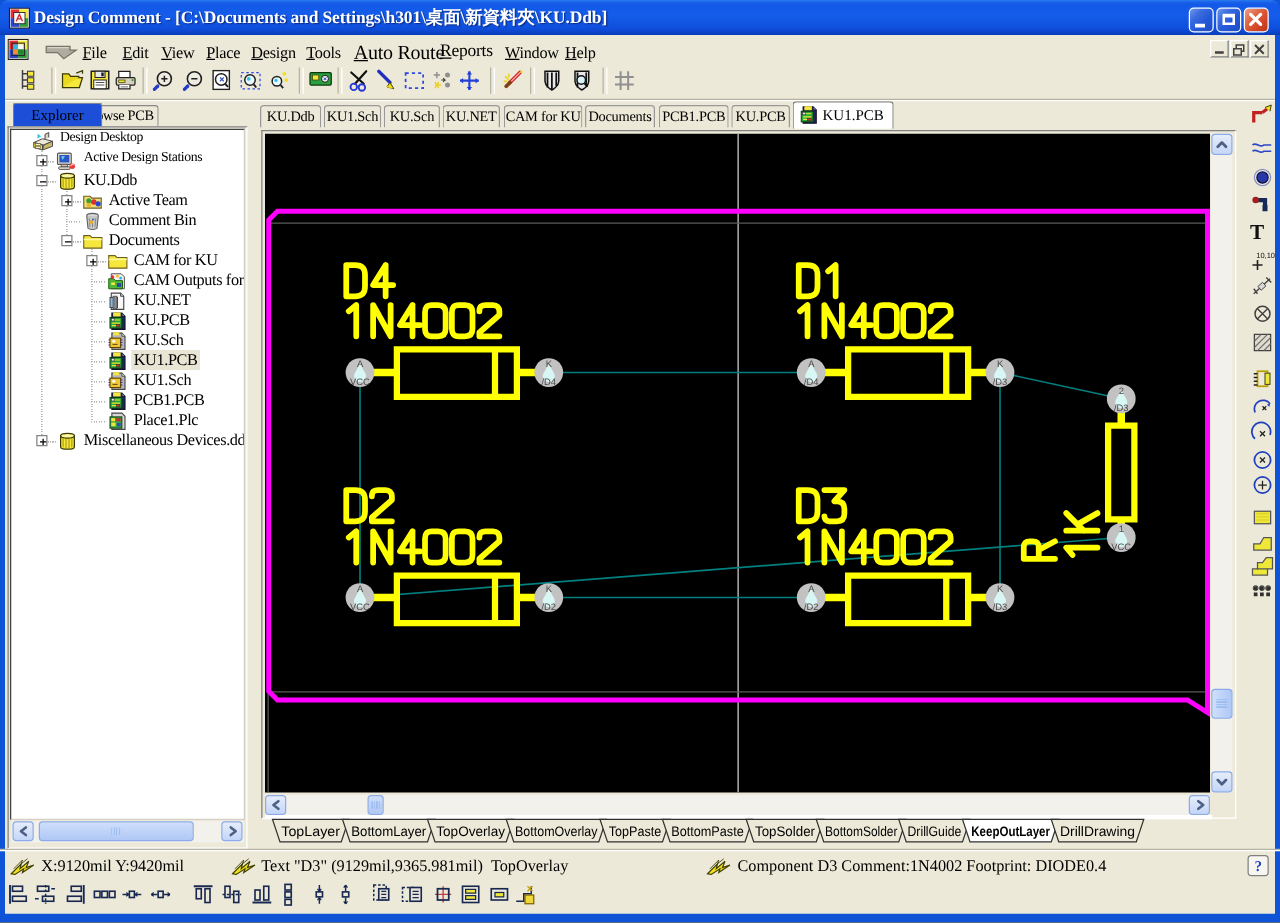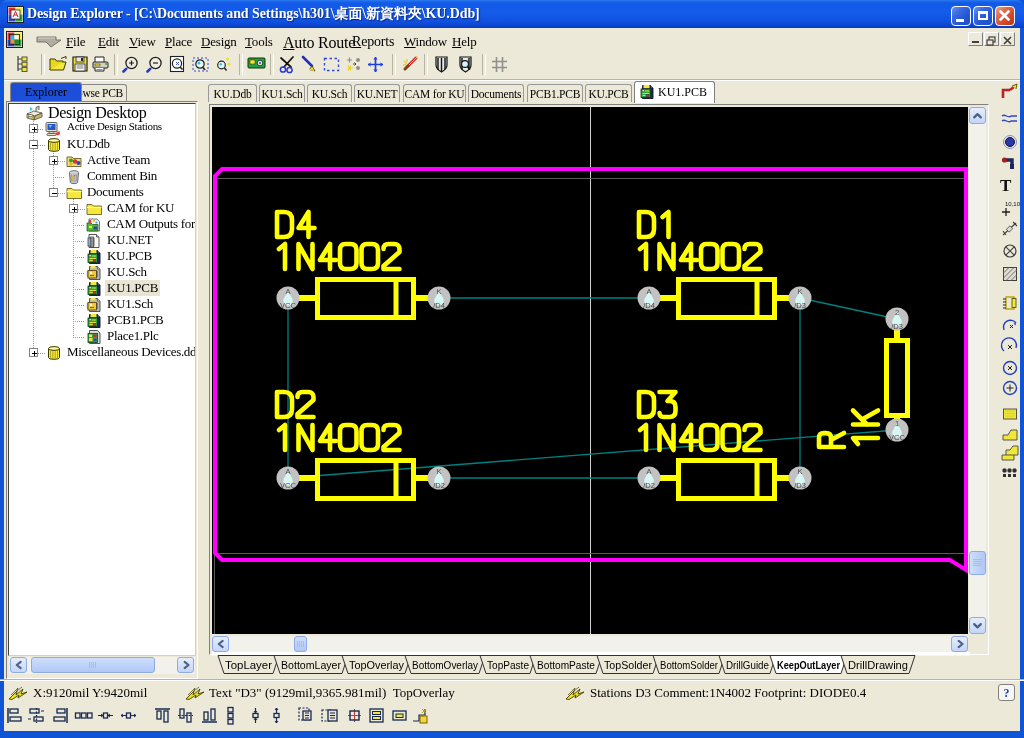--- a/index.html
+++ b/index.html
@@ -9,21 +9,21 @@
 <div class="abs" style="left:0;top:0;width:1024px;height:28px;border-radius:7px 7px 0 0;background:linear-gradient(180deg,#2a7cf0 0%,#1b63ea 6%,#1359e8 12%,#155cea 45%,#0f4fdd 80%,#0a41c4 96%,#0939ae 100%)"></div>
 <svg width="17" height="17" viewBox="0 0 17 17" class="abs" style="left:7px;top:6px">
     <rect x="0.5" y="0.5" width="16" height="16" fill="#fff" stroke="#202020"></rect>
     <rect x="1.5" y="1.5" width="7" height="7" fill="#e83030"></rect>
     <rect x="8.5" y="1.5" width="7" height="7" fill="#f5e73c"></rect>
     <rect x="1.5" y="8.5" width="7" height="7" fill="#3048d0"></rect>
     <rect x="8.5" y="8.5" width="7" height="7" fill="#30a040"></rect>
     <rect x="4" y="4" width="9" height="9" fill="#f8f8f8" stroke="#202020" stroke-width="0.7"></rect>
     <path d="M6,11 L8.5,5.5 L11,11 M7,9 L10,9" stroke="#d02020" stroke-width="1" fill="none"></path>
   </svg>
-<div class="abs" style="left:27px;top:5px;font-size:14px;font-weight:bold;letter-spacing:-0.1px;color:#fff;text-shadow:1px 1px 1px rgba(0,0,40,0.5);white-space:nowrap">Design Explorer - [C:\Documents and Settings\h301\桌面\新資料夾\KU.Ddb]</div>
+<div class="abs" style="left:27px;top:5px;font-size:14px;font-weight:bold;letter-spacing:-0.1px;color:#fff;text-shadow:1px 1px 1px rgba(0,0,40,0.5);white-space:nowrap">Design Comment - [C:\Documents and Settings\h301\桌面\新資料夾\KU.Ddb]</div>
 <div class="abs" style="left:951px;top:6px;width:20px;height:20px;border:1px solid #fff;border-radius:4px;background:linear-gradient(135deg,#6f97f0 0%,#3b6cdf 30%,#2558d8 60%,#1e4ec4 100%);box-sizing:border-box">
     <div class="abs" style="left:4px;top:12px;width:8px;height:3px;background:#fff"></div>
   </div>
 <div class="abs" style="left:973px;top:6px;width:20px;height:20px;border:1px solid #fff;border-radius:4px;background:linear-gradient(135deg,#6f97f0 0%,#3b6cdf 30%,#2558d8 60%,#1e4ec4 100%);box-sizing:border-box">
     <div class="abs" style="left:4px;top:4px;width:10px;height:9px;border:2px solid #fff;border-top-width:3px;box-sizing:border-box"></div>
   </div>
 <div class="abs" style="left:995px;top:6px;width:20px;height:20px;border:1px solid #fff;border-radius:4px;background:linear-gradient(135deg,#f0a088 0%,#e06848 35%,#d24424 70%,#b83818 100%);box-sizing:border-box"><svg width="18" height="18" viewBox="0 0 18 18">
       <path d="M4.5,4.5 L12.5,12.5 M12.5,4.5 L4.5,12.5" stroke="#fff" stroke-width="2.6" stroke-linecap="round"></path>
     </svg></div>
 <svg width="17" height="17" viewBox="0 0 17 17" class="abs" style="left:6px;top:31px">
@@ -207,21 +207,21 @@
       <div style="position:absolute;left:64px;top:95px;width:1px;height:138px;background:repeating-linear-gradient(180deg,#9a9a9a 0,#9a9a9a 1px,transparent 1px,transparent 2px)"></div>
       <div style="position:absolute;left:17px;top:1px"><svg width="17" height="16" viewBox="0 0 17 16">
           <path d="M1,9 L8,6 L16,8 L9,11 Z" fill="#efe7d8" stroke="#4a4a4a" stroke-width="0.8"></path>
           <path d="M1,9 L1,13 L8,15 L8,11 Z" fill="#f5d93c" stroke="#4a4a4a" stroke-width="0.8"></path>
           <path d="M8,15 L16,12 L16,8 L9,11 Z" fill="#c8b86a" stroke="#4a4a4a" stroke-width="0.8"></path>
           <rect x="2.4" y="9.8" width="4" height="1.6" fill="#fff7b0" stroke="#555" stroke-width="0.5"></rect>
           <rect x="2.4" y="12" width="4" height="1.6" fill="#fff7b0" stroke="#555" stroke-width="0.5"></rect>
           <path d="M10,6.5 L10,2.5 L13,1 L13,5" fill="#d8d0c0" stroke="#4a4a4a" stroke-width="0.8"></path>
           <path d="M4,2 L7,4 L4,6 Z" fill="#30c8e8"></path>
         </svg></div>
-      <div style="position:absolute;left:37px;top:0px;font-size:16px;letter-spacing:-0.3px;padding:0 2px;white-space:nowrap">Design Desktop</div>
+      <div style="position:absolute;left:37px;top:0px;font-size:11px;letter-spacing:-0.3px;padding:0 2px;white-space:nowrap">Design Desktop</div>
       <div style="position:absolute;left:29px;top:25px;width:5px;height:1px;background:repeating-linear-gradient(90deg,#9a9a9a 0,#9a9a9a 1px,transparent 1px,transparent 2px)"></div>
       <div style="position:absolute;left:20px;top:20px;width:9px;height:9px;background:#fff;border:1px solid #848484;box-sizing:border-box">
         <div style="position:absolute;left:2px;top:4px;width:5px;height:1px;background:#000"></div>
         <div style="position:absolute;left:4px;top:2px;width:1px;height:5px;background:#000"></div>
       </div>
       <div style="position:absolute;left:35px;top:17px"><svg width="17" height="16" viewBox="0 0 17 16">
           <rect x="2" y="1.5" width="11" height="9" rx="1" fill="#e8e0cc" stroke="#555" stroke-width="0.9"></rect>
           <rect x="3.5" y="3" width="8" height="6" fill="#2858c8"></rect>
           <path d="M5,4 L8,4 L6,7 Z" fill="#7ad0f0"></path>
           <rect x="5" y="10.5" width="5" height="2" fill="#d0c8b0" stroke="#555" stroke-width="0.7"></rect>
@@ -753,21 +753,21 @@
 <div class="abs" style="left:33px;top:685px;font-size:13px">X:9120mil Y:9420mil</div>
 <svg width="20" height="14" viewBox="0 0 20 14" style="position:absolute;left:185px;top:686px">
     <path d="M1,13 L9,5 L8,9 L15,3 L13,8 L19,6 L10,12 L11,9 L4,13.5 Z" fill="#f0e020" stroke="#404000" stroke-width="0.9"></path>
     <path d="M3,9 L10,2 L9,5 L14,1" fill="none" stroke="#404000" stroke-width="0.7"></path>
   </svg>
 <div class="abs" style="left:209px;top:685px;font-size:13px">Text "D3" (9129mil,9365.981mil)&nbsp;&nbsp;TopOverlay</div>
 <svg width="20" height="14" viewBox="0 0 20 14" style="position:absolute;left:565px;top:686px">
     <path d="M1,13 L9,5 L8,9 L15,3 L13,8 L19,6 L10,12 L11,9 L4,13.5 Z" fill="#f0e020" stroke="#404000" stroke-width="0.9"></path>
     <path d="M3,9 L10,2 L9,5 L14,1" fill="none" stroke="#404000" stroke-width="0.7"></path>
   </svg>
-<div class="abs" style="left:590px;top:685px;font-size:13px">Stations D3 Comment:1N4002 Footprint: DIODE0.4</div>
+<div class="abs" style="left:590px;top:685px;font-size:13px">Component D3 Comment:1N4002 Footprint: DIODE0.4</div>
 <div class="abs" style="left:998px;top:684px;width:17px;height:17px;border:1px solid #808080;border-radius:3px;background:#f8f6f0;text-align:center;font:bold 12px 'Liberation Serif';line-height:16px;color:#2040c0;box-sizing:border-box">?</div>
 <div class="abs" style="left:0;top:701px;width:1024px;height:30px">
     <div style="position:absolute;left:5px;top:5px;width:19px;height:19px"><svg width="19" height="19" viewBox="0 0 19 19">
         <path d="M3,2 L3,17" stroke="#182850" stroke-width="1.5"></path>
         <rect x="5" y="3" width="8" height="4" fill="none" stroke="#182850" stroke-width="1.3"></rect>
         <rect x="5" y="11" width="11" height="4" fill="none" stroke="#182850" stroke-width="1.3"></rect>
       </svg></div>
     <div style="position:absolute;left:27px;top:5px;width:19px;height:19px"><svg width="19" height="19" viewBox="0 0 19 19">
         <path d="M9.5,2 L9.5,17" stroke="#182850" stroke-width="1.2" stroke-dasharray="2 1.5"></path>
         <rect x="3" y="3" width="9" height="4" fill="none" stroke="#182850" stroke-width="1.3"></rect>

